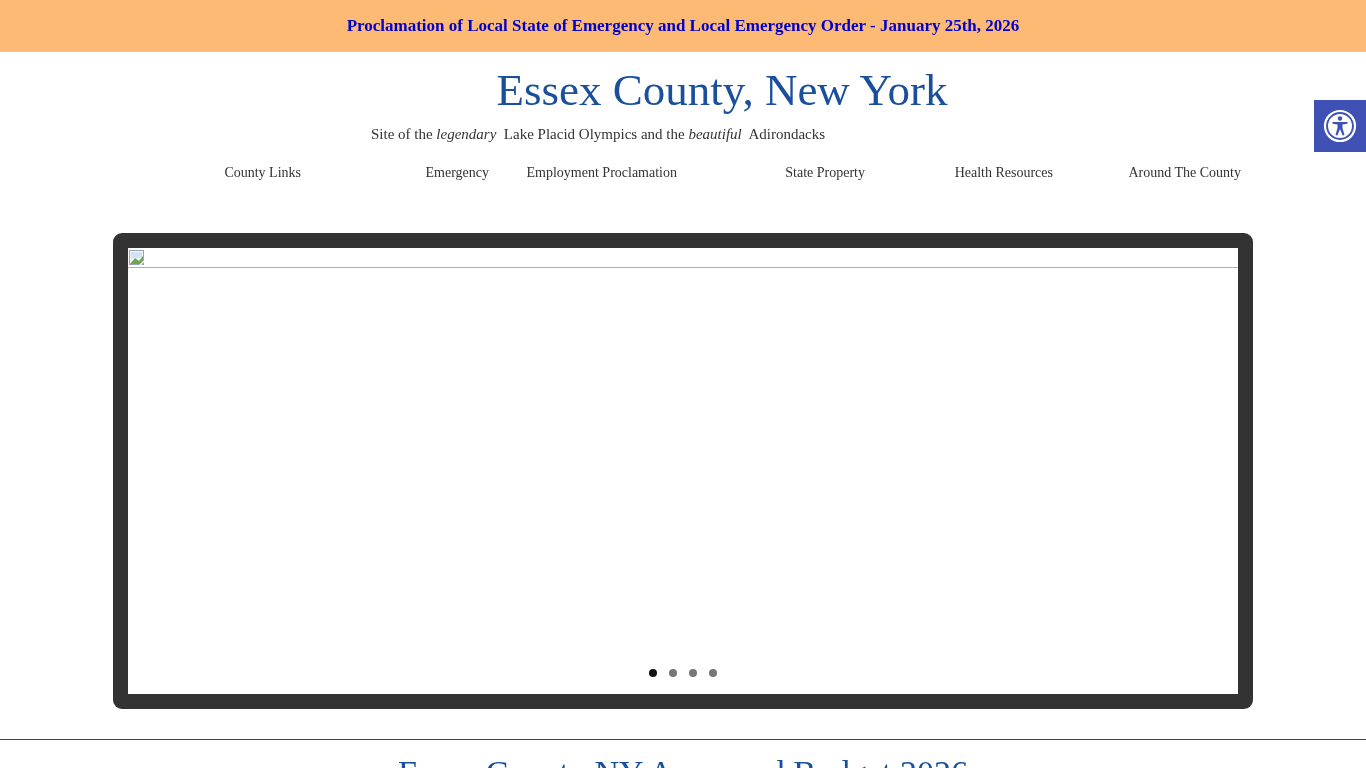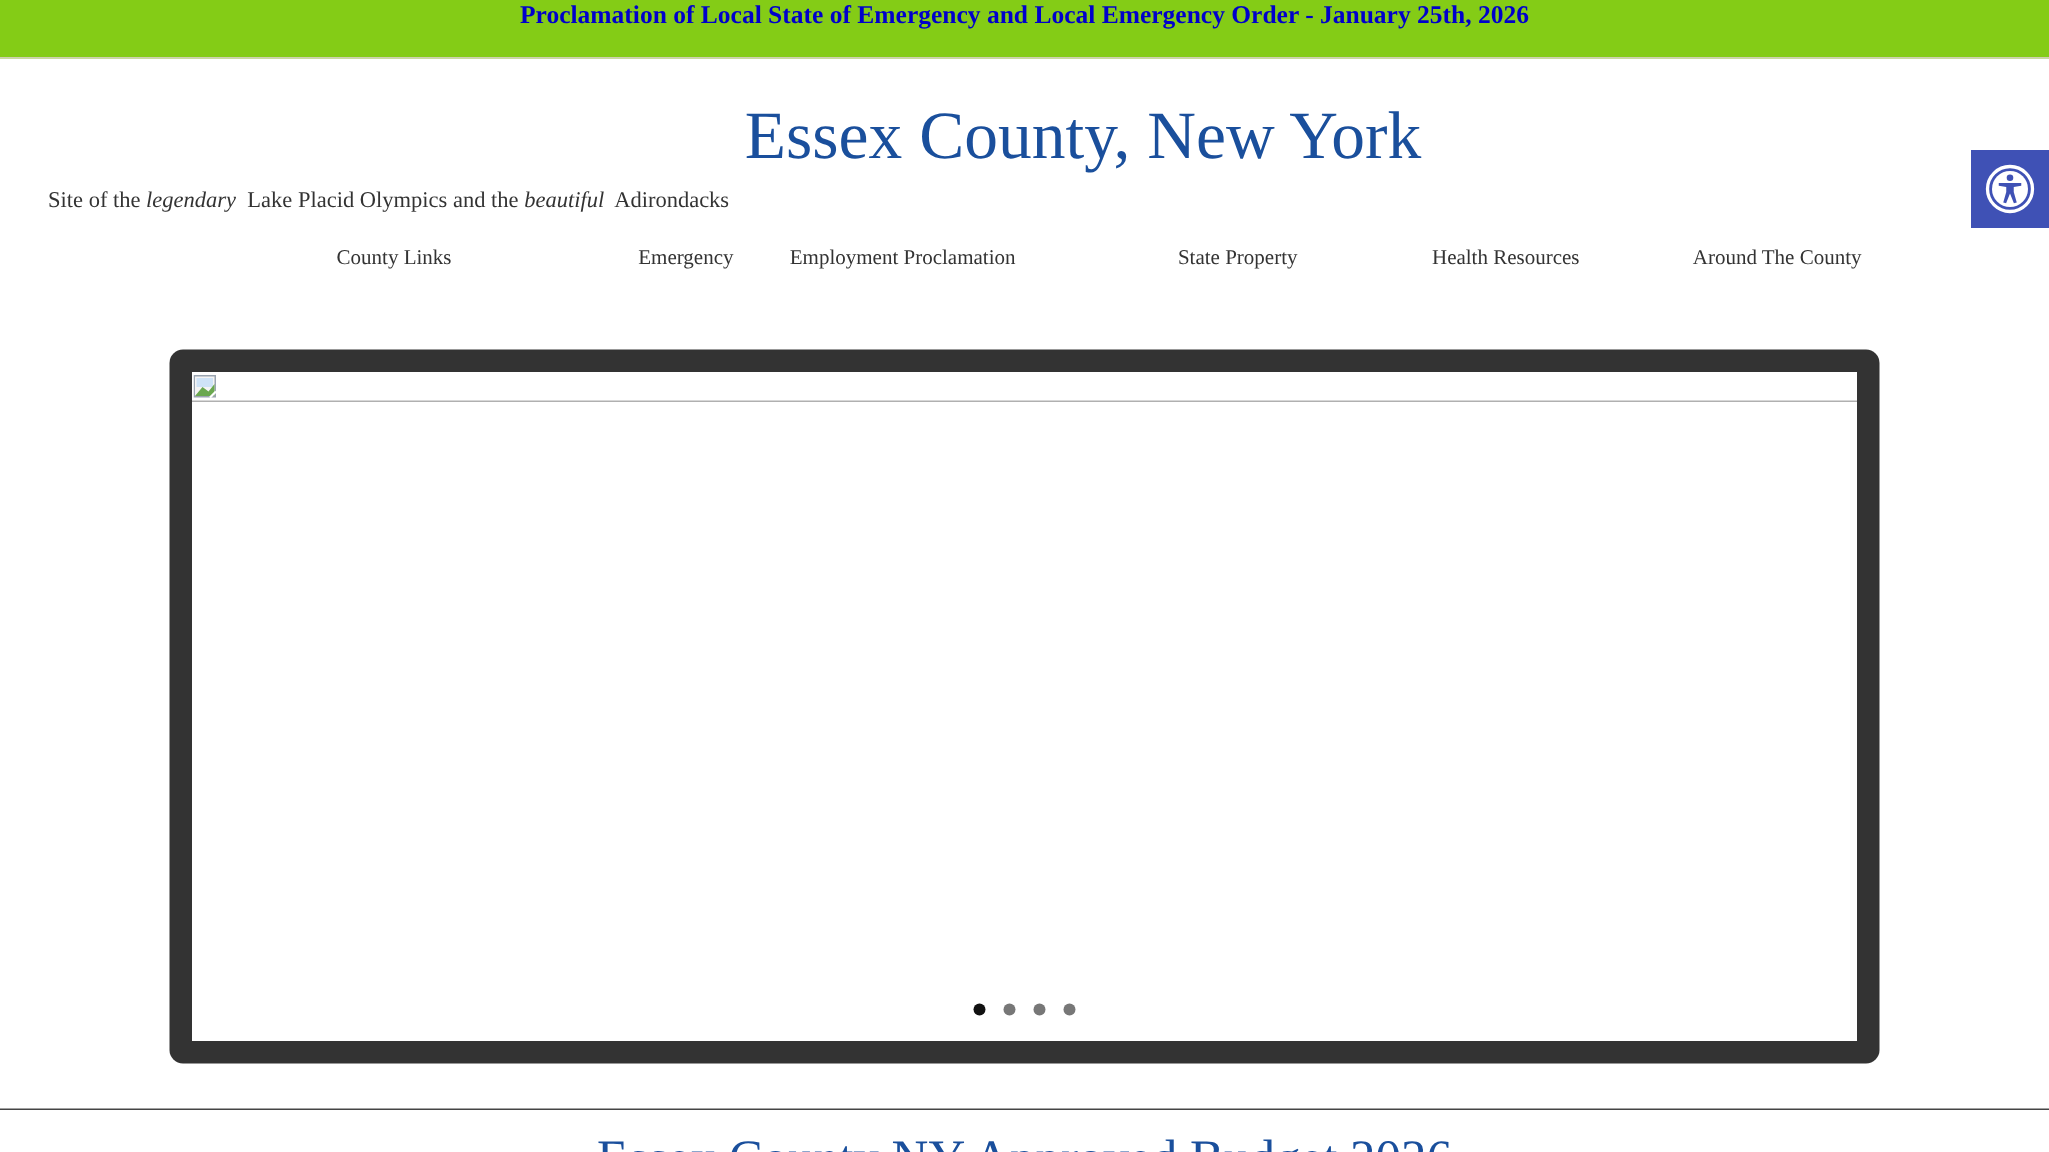--- a/index.html
+++ b/index.html
@@ -7,24 +7,25 @@
       width: 1366px;
       height: 768px;
       overflow: hidden;
       background: #ffffff;
       font-family: "Liberation Serif", "DejaVu Serif", serif;
     }
     .alert-bar {
       position: absolute;
       left: 0; top: 0;
       width: 1366px;
-      height: 39px;
-      background: #84cc16;
+      height: 52px;
+      background: #fdba74;
       border-bottom: 1px solid #cfcfb0;
       display: flex;
+      align-items: center;
       justify-content: center;
     }
     .alert-link {
       color: #0000cc;
       font-weight: bold;
       font-size: 17px;
       text-decoration: none;
       font-family: "Liberation Serif", serif;
     }
     .site-title {
@@ -35,21 +36,21 @@
       font-size: 45px;
       color: #1a4f9c;
       font-family: "Liberation Serif", serif;
       line-height: 56px;
       margin-left: 39px;
     }
     .tagline {
       position: absolute;
       left: 0; top: 126px;
       width: 1164px;
-      text-align: left;
+      text-align: center;
       font-size: 15px;
       color: #333333;
       font-family: "Liberation Serif", serif;
       padding-left: 32px;
     }
     .tagline em { font-style: italic; }
     .nav {
       position: absolute;
       left: 113px; top: 163px;
       width: 1128px;

